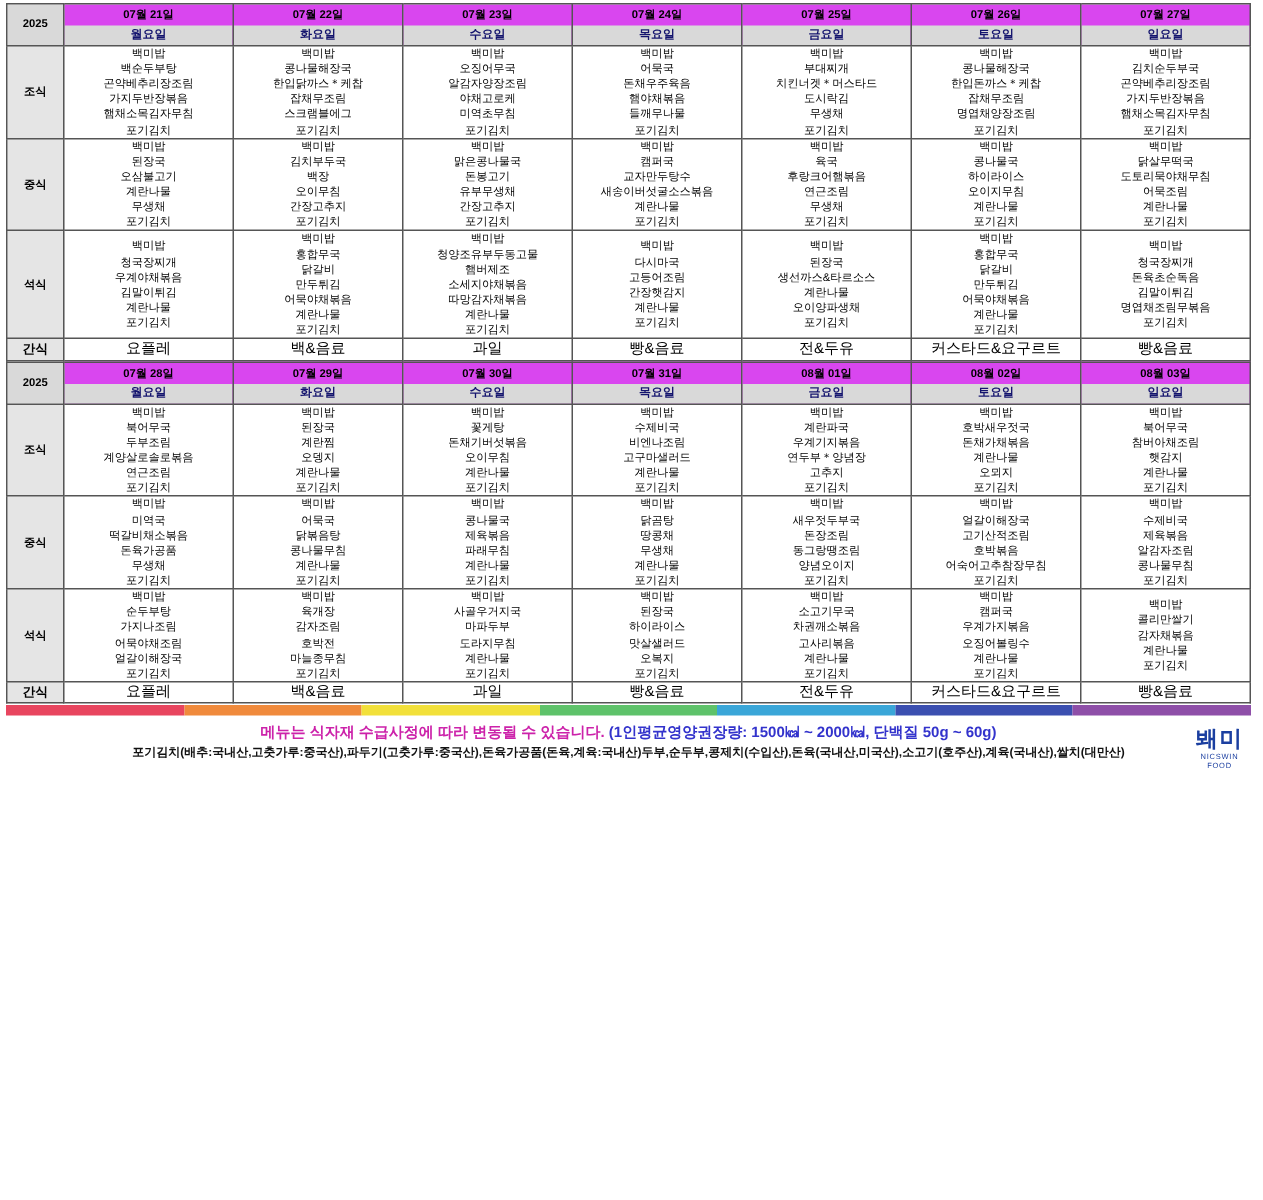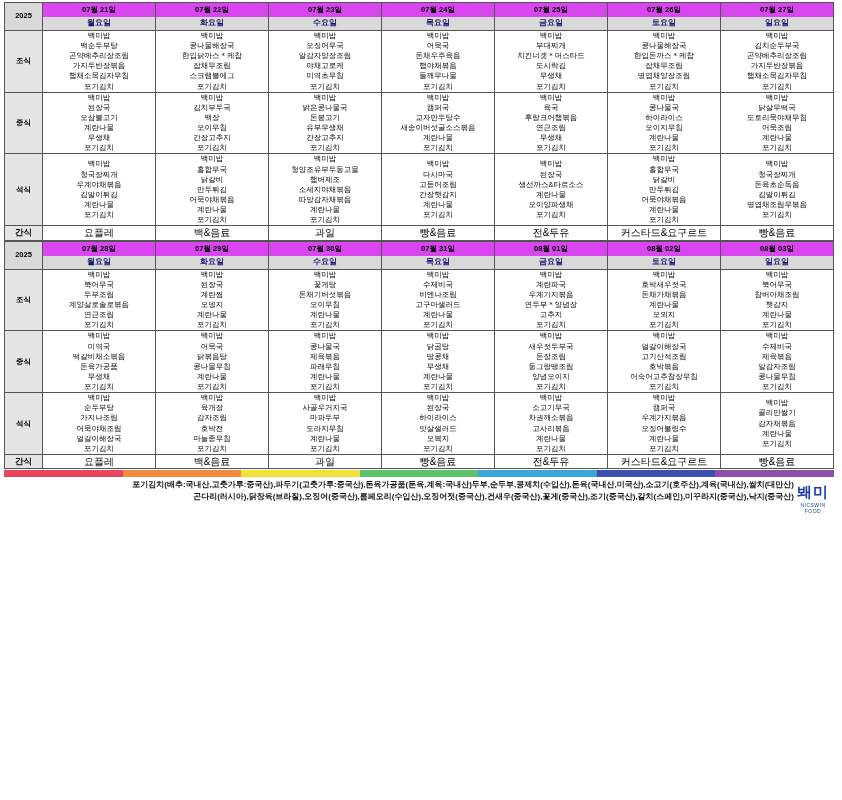--- a/index.html
+++ b/index.html
@@ -99,21 +99,21 @@
   }
   .notice {
     text-align: center;
     font-size: 10px;
     font-weight: bold;
     color: #cc22aa;
     padding: 2px 0 1px 0;
   }
   .notice .kcal { color: #3333cc; }
   .origin {
-    text-align: right;
+    text-align: center;
     font-size: 8px;
     font-weight: bold;
     color: #111;
     line-height: 1.5;
     padding: 0 40px;
   }
   .logo {
     position: absolute;
     right: 0;
     top: 6px;
@@ -609,21 +609,24 @@
     <div style="background:#e8455f"></div>
     <div style="background:#f08a3c"></div>
     <div style="background:#f2e03a"></div>
     <div style="background:#5ec26a"></div>
     <div style="background:#3aa6d8"></div>
     <div style="background:#3b4fb0"></div>
     <div style="background:#8e4fa8"></div>
   </div>
 
   <div class="footer">
+    <div class="notice">
+      <span>메뉴는 식자재 수급사정에 따라 변동될 수 있습니다.</span>
+      <span class="kcal">(1인평균영양권장량: 1500㎉ ~ 2000㎉, 단백질 50g ~ 60g)</span>
+    </div>
     <div class="origin">포기김치(배추:국내산,고춧가루:중국산),파두기(고춧가루:중국산),돈육가공품(돈육,계육:국내산)두부,순두부,콩제치(수입산),돈육(국내산,미국산),소고기(호주산),계육(국내산),쌀치(대만산)</div>
-    <div class="origin">곤다리(러시아),닭장육(브라질),오징어(중국산),롬페오리(수입산),오징어젓(중국산),건새우(중국산),꽃게(중국산),조기(중국산),갈치(스페인),미꾸라지(중국산),낙지(중국산)</div>
     <div class="logo">
       <div class="mark">봬미</div>
       <div class="sub">NICSWIN FOOD</div>
     </div>
   </div>
 
 </div>
 
 </body></html>

